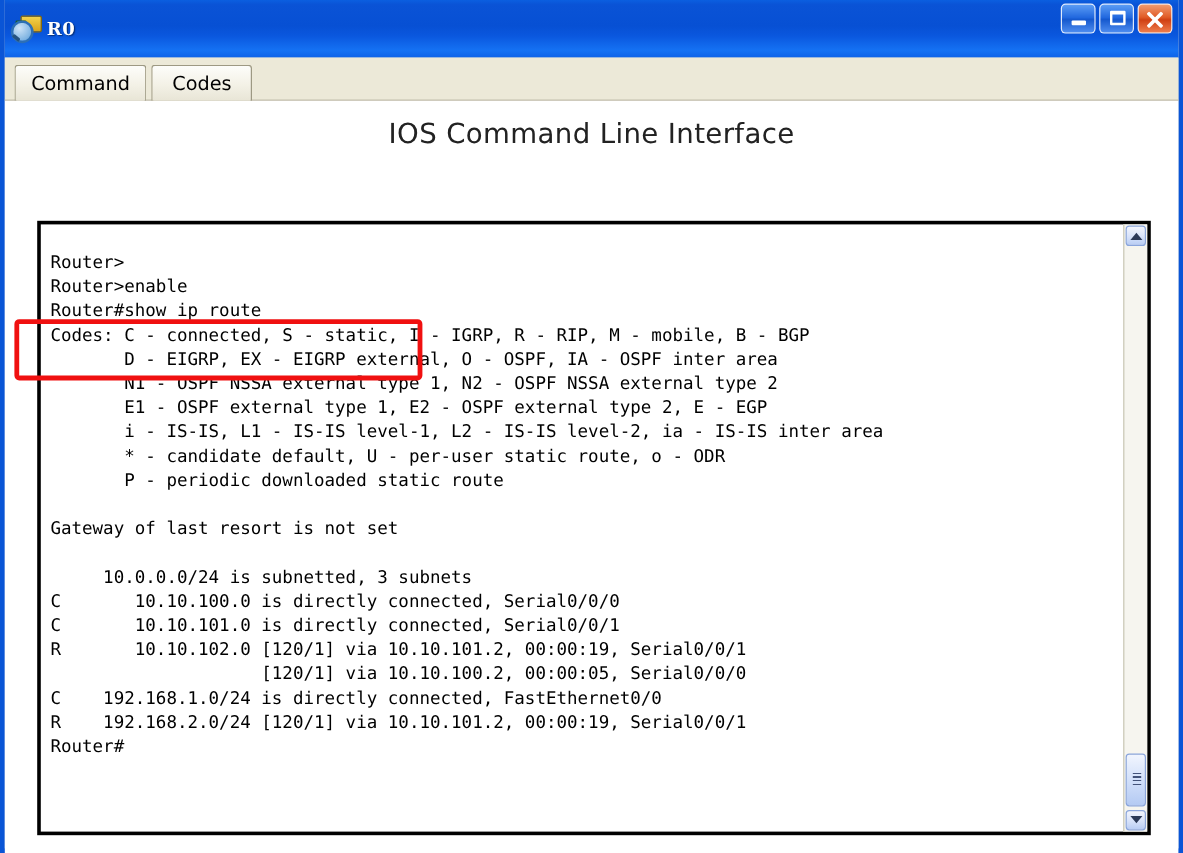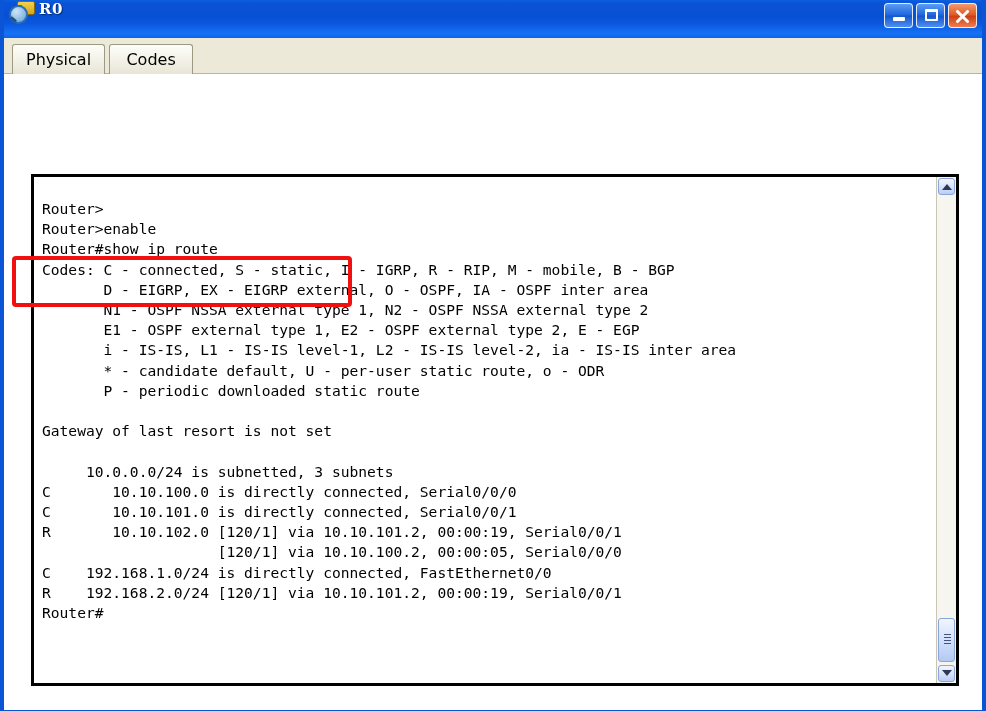--- a/index.html
+++ b/index.html
@@ -23,25 +23,26 @@
     box-sizing: border-box;
     background: #ece9d8;
     border-left: 4px solid #0a55d6;
     border-right: 4px solid #0a55d6;
     border-bottom: 4px solid #0a55d6;
   }
 
   
   .titlebar {
     position: relative;
-    height: 38px;
+    height: 48px;
     background: linear-gradient(to bottom,
         #0b5fe0 0%, #0a53d6 8%, #0750d4 45%,
         #0a57de 62%, #1572f4 88%, #0e63e8 100%);
     display: flex;
+    align-items: center;
     overflow: hidden;
   }
   .title-icon {
     width: 26px;
     height: 24px;
     margin-left: 5px;
     margin-right: 4px;
     position: relative;
     flex: none;
   }
@@ -274,29 +275,30 @@
         <span class="glyph-max"></span>
       </div>
       <div class="win-btn close">
         <span class="glyph-close"></span>
       </div>
     </div>
   </div>
 
   <div class="tabstrip">
     <div class="tab">
-      <span>Physical</span>
+      <span>Command</span>
     </div>
     <div class="tab">
       <span>Codes</span>
     </div>
   </div>
 
   <div class="content">
 
+    <div class="panel-title">IOS Command Line Interface</div>
 
     <div class="terminal-wrap">
       <div class="terminal">
         <pre>Router&gt;
 Router&gt;enable
 Router#show ip route
 Codes: C - connected, S - static, I - IGRP, R - RIP, M - mobile, B - BGP
        D - EIGRP, EX - EIGRP external, O - OSPF, IA - OSPF inter area
        N1 - OSPF NSSA external type 1, N2 - OSPF NSSA external type 2
        E1 - OSPF external type 1, E2 - OSPF external type 2, E - EGP

